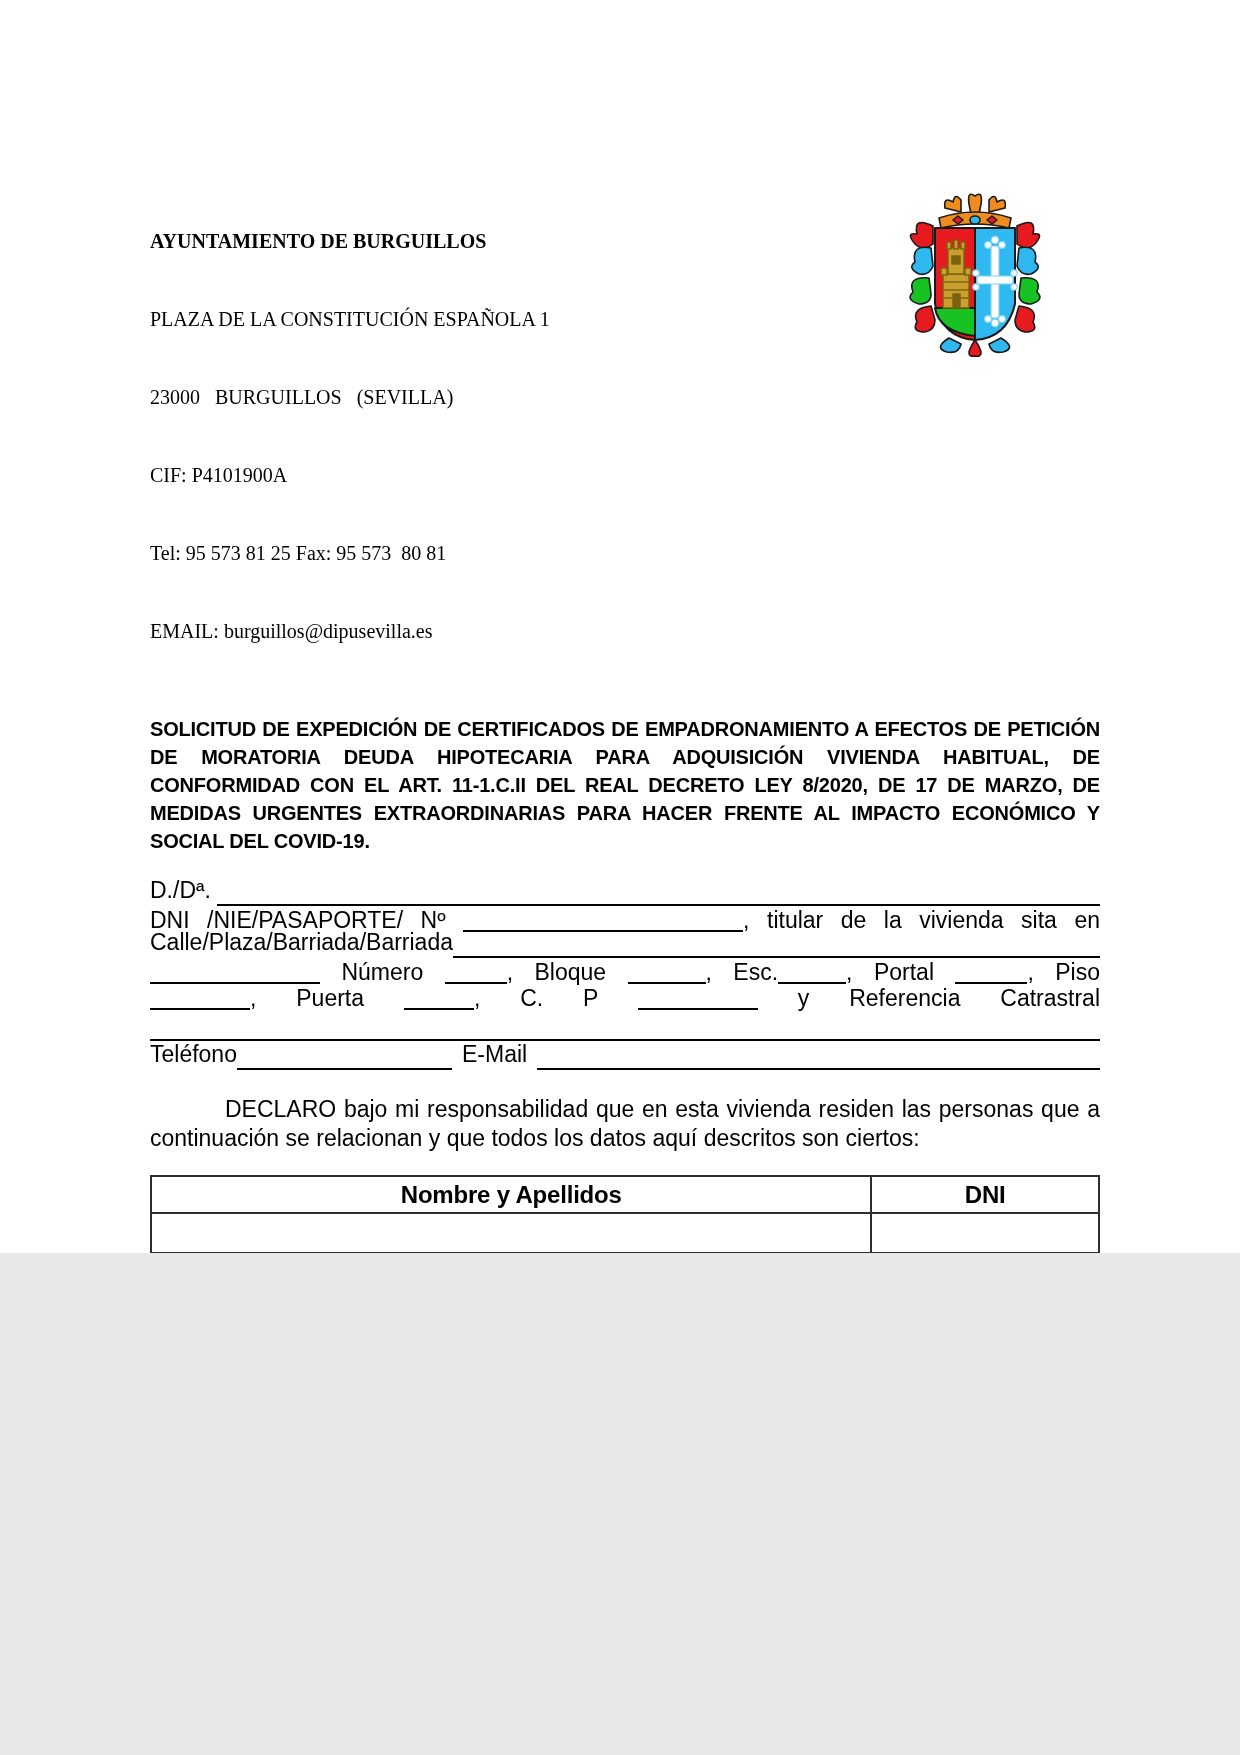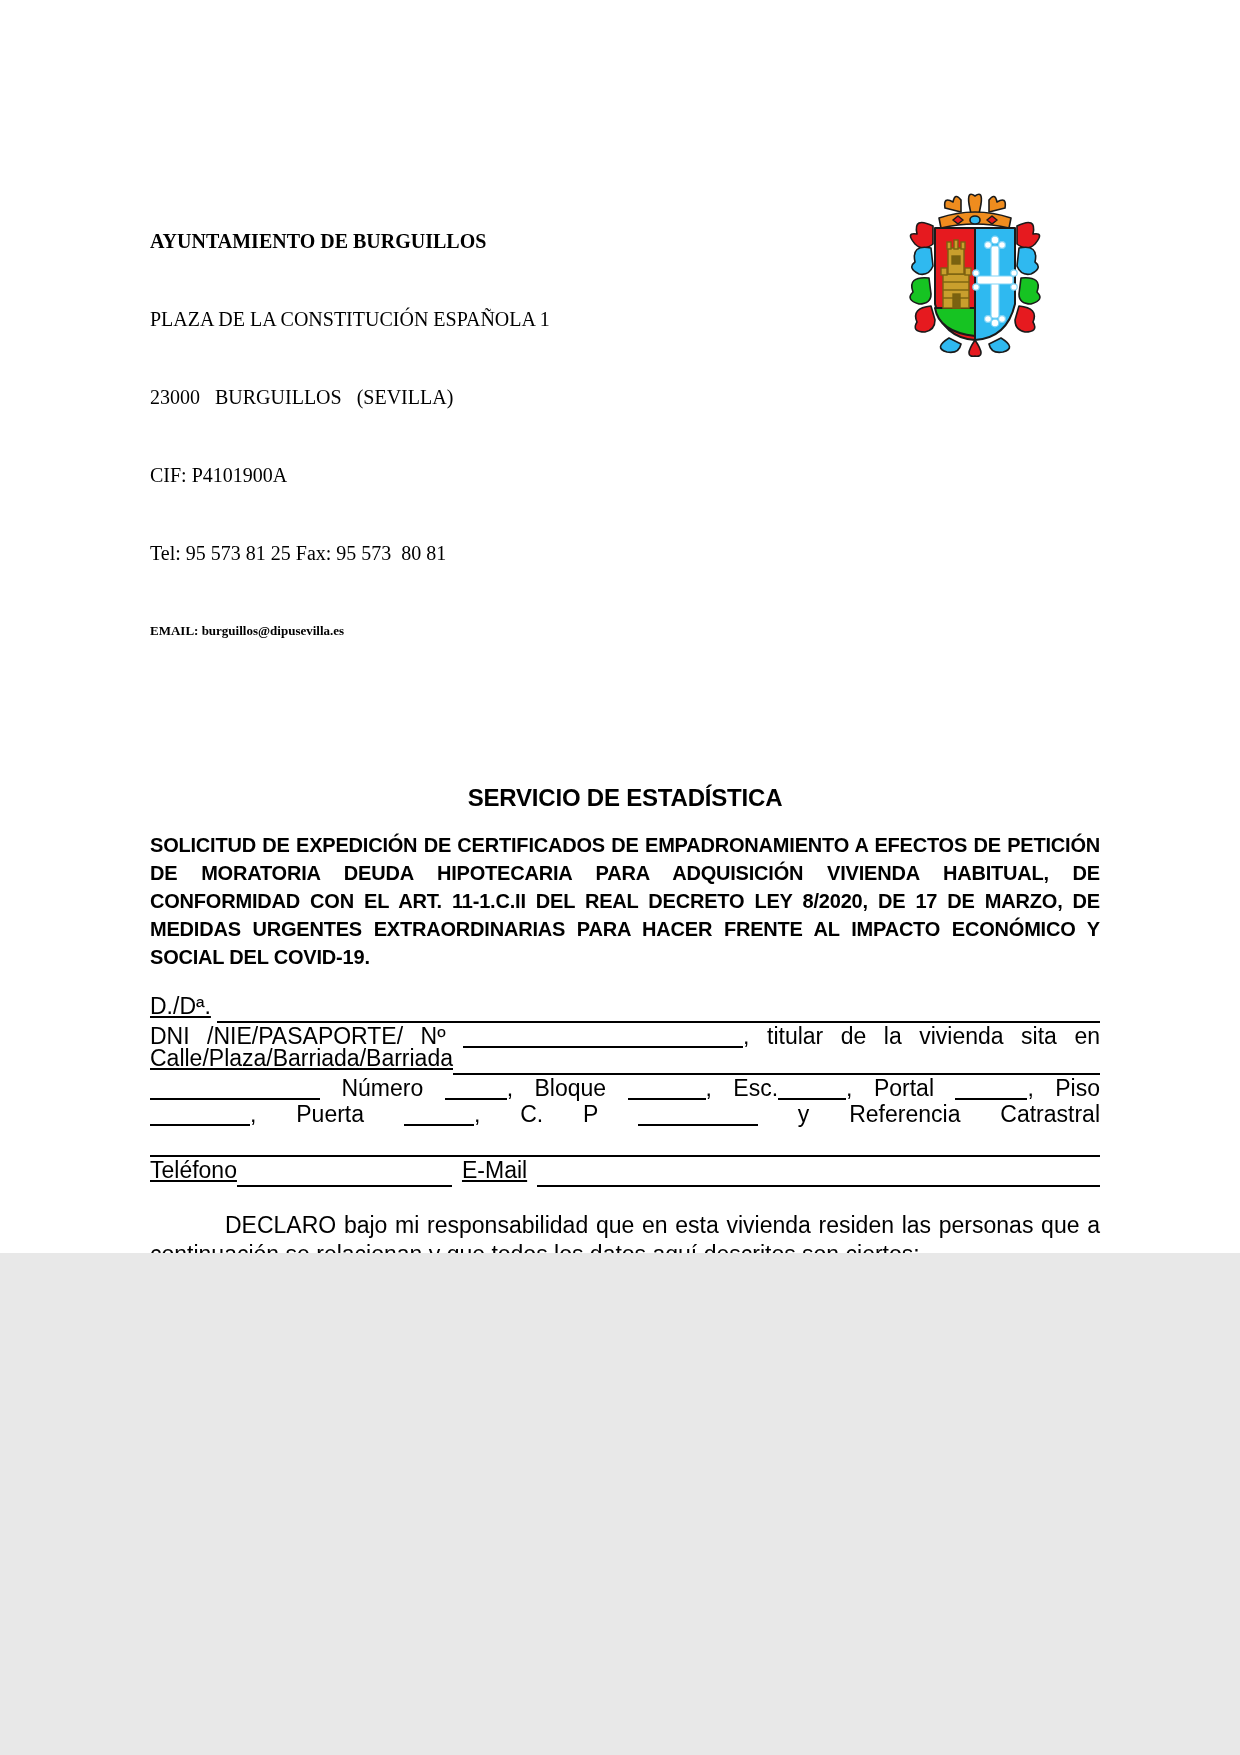--- a/index.html
+++ b/index.html
@@ -11,29 +11,29 @@
     color:var(--ink,#000);
     box-sizing:border-box;
     padding:176px 140px 0 150px;
     font-family:"Liberation Sans",sans-serif;
     font-size:23px;
     overflow:hidden;
   }
   
   .letterhead{font-family:"Liberation Serif",serif;font-size:20px;line-height:26px;white-space:pre;}
   .letterhead .org{font-weight:bold;}
-  .letterhead .email{font-size:13px;font-weight:bold;}
+  .letterhead .email{font-size:20px;}
   .crest{position:absolute;left:903px;top:182px;width:144px;height:180px;}
   
   .doc-title{margin:88px 0 0 0;text-align:center;font-size:24px;font-weight:bold;letter-spacing:-.2px;line-height:28px;}
   .subject{margin:19px 0 0 0;font-size:20px;font-weight:bold;letter-spacing:-.2px;line-height:28px;text-align:justify;}
   
   .formlines{margin-top:22px;}
   .fline{line-height:26px;height:26px;}
-  .flex{display:flex;align-items:center;text-decoration:underline;}
+  .flex{display:flex;align-items:flex-start;}
   .jline{text-align:justify;text-align-last:justify;}
   .blank{display:inline-block;height:1em;border-bottom:2px solid var(--ink,#000);transform:translateY(4px);}
   .grow{flex:1 1 auto;}
   .rule-row{margin-top:8px;height:26px;}
   .rule-row .blank{display:block;width:100%;height:24px;transform:none;}
   .lbl{white-space:pre;}
   .emaillbl{margin:0 10px;}
   
   .para{margin:0;text-align:justify;text-indent:75px;}
   .declaration{margin-top:28px;line-height:29px;}
@@ -116,21 +116,20 @@
           <circle cx="73" cy="105" r="3.2"></circle>
         <circle cx="111" cy="91" r="3.2"></circle>
           <circle cx="111" cy="105" r="3.2"></circle>
         <circle cx="85" cy="137" r="3.4"></circle>
           <circle cx="92" cy="141" r="3.8"></circle>
           <circle cx="99" cy="137" r="3.4"></circle>
       </g>
     </svg>
   </div>
 
-  <h1 class="doc-title">SERVICIO DE ESTADÍSTICA</h1>
 
   <p class="subject">SOLICITUD DE EXPEDICIÓN DE CERTIFICADOS DE EMPADRONAMIENTO A EFECTOS DE PETICIÓN DE MORATORIA DEUDA HIPOTECARIA PARA ADQUISICIÓN VIVIENDA HABITUAL, DE CONFORMIDAD CON EL ART. 11-1.C.II DEL REAL DECRETO LEY 8/2020, DE 17 DE MARZO, DE MEDIDAS URGENTES EXTRAORDINARIAS PARA HACER FRENTE AL IMPACTO ECONÓMICO Y SOCIAL DEL COVID-19.</p>
 
   <div class="formlines">
 
     <div class="fline flex">
       <span class="lbl">D./Dª.</span>
       <span class="blank grow" style="margin-left:6px"></span>
     </div>
 

